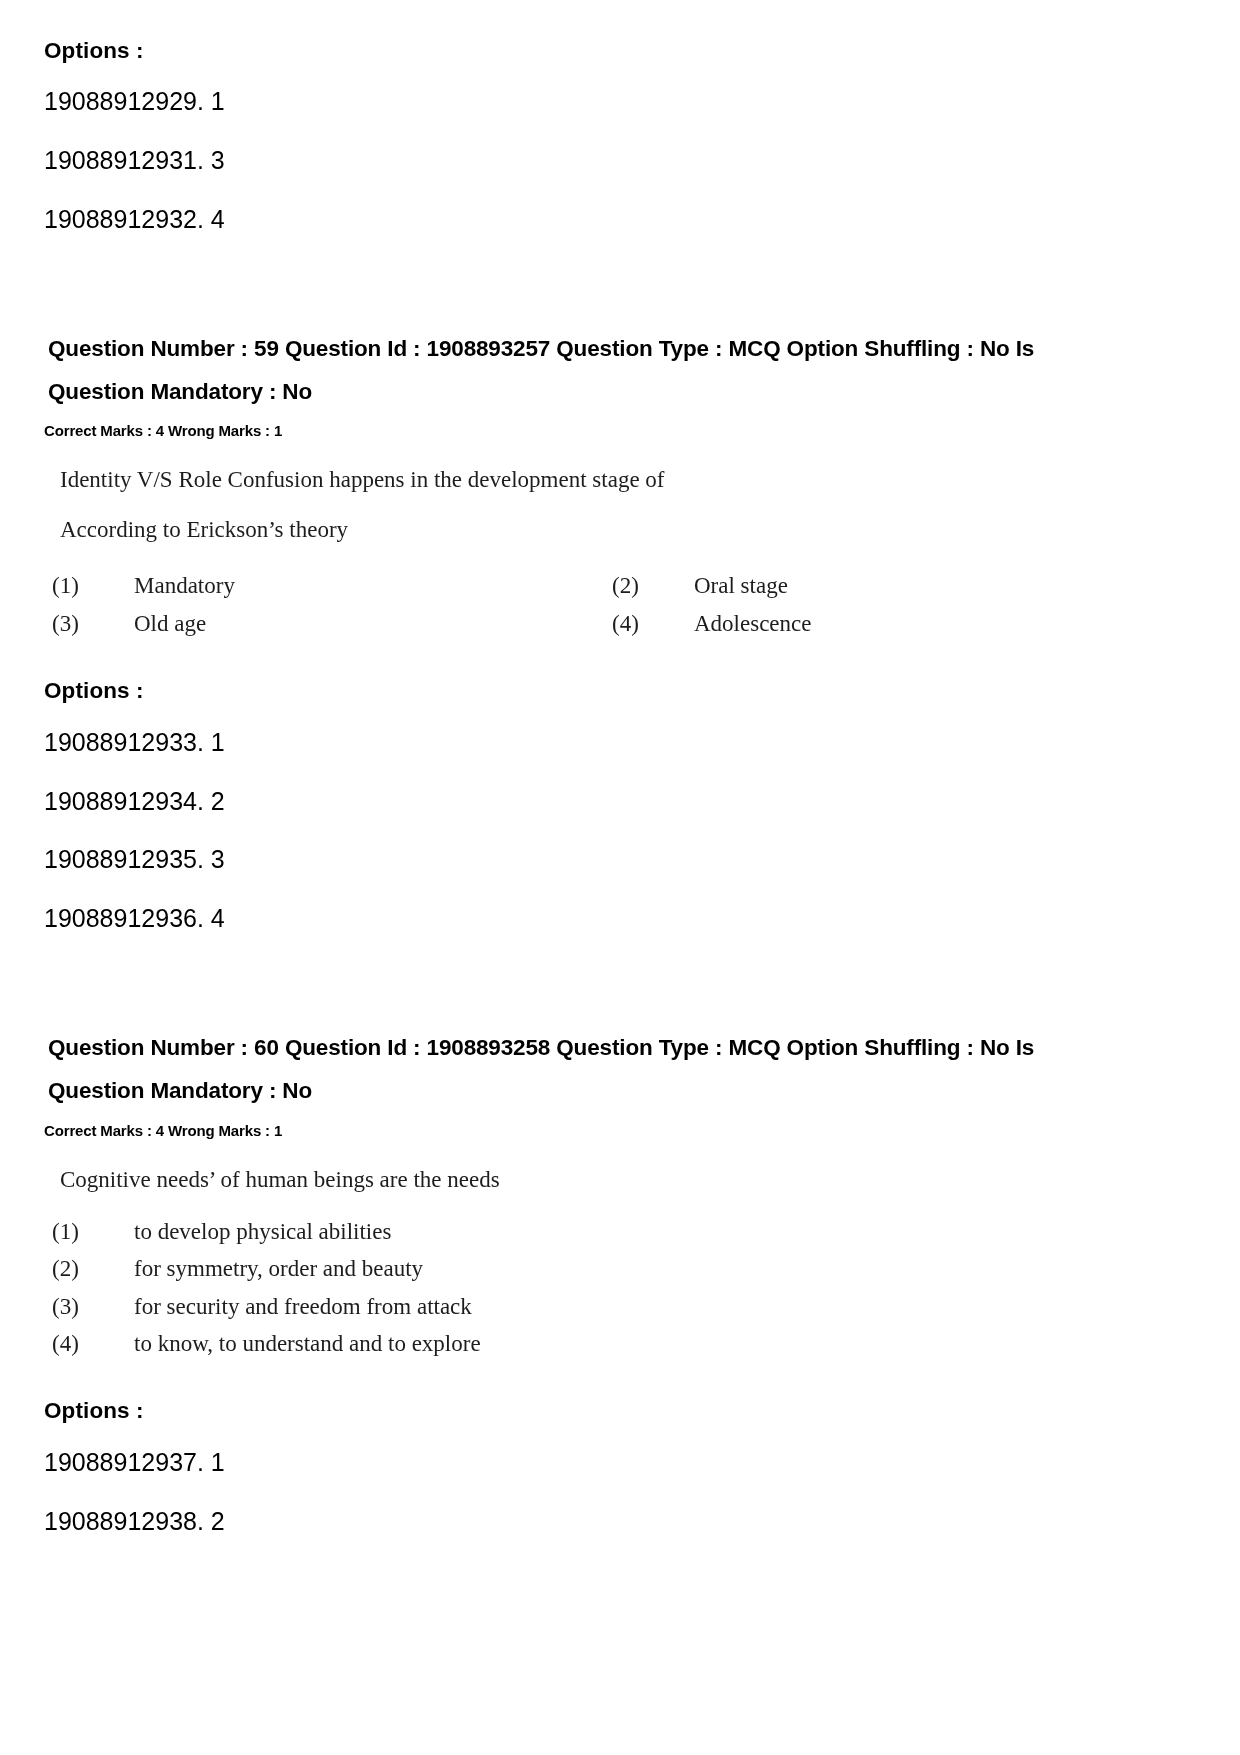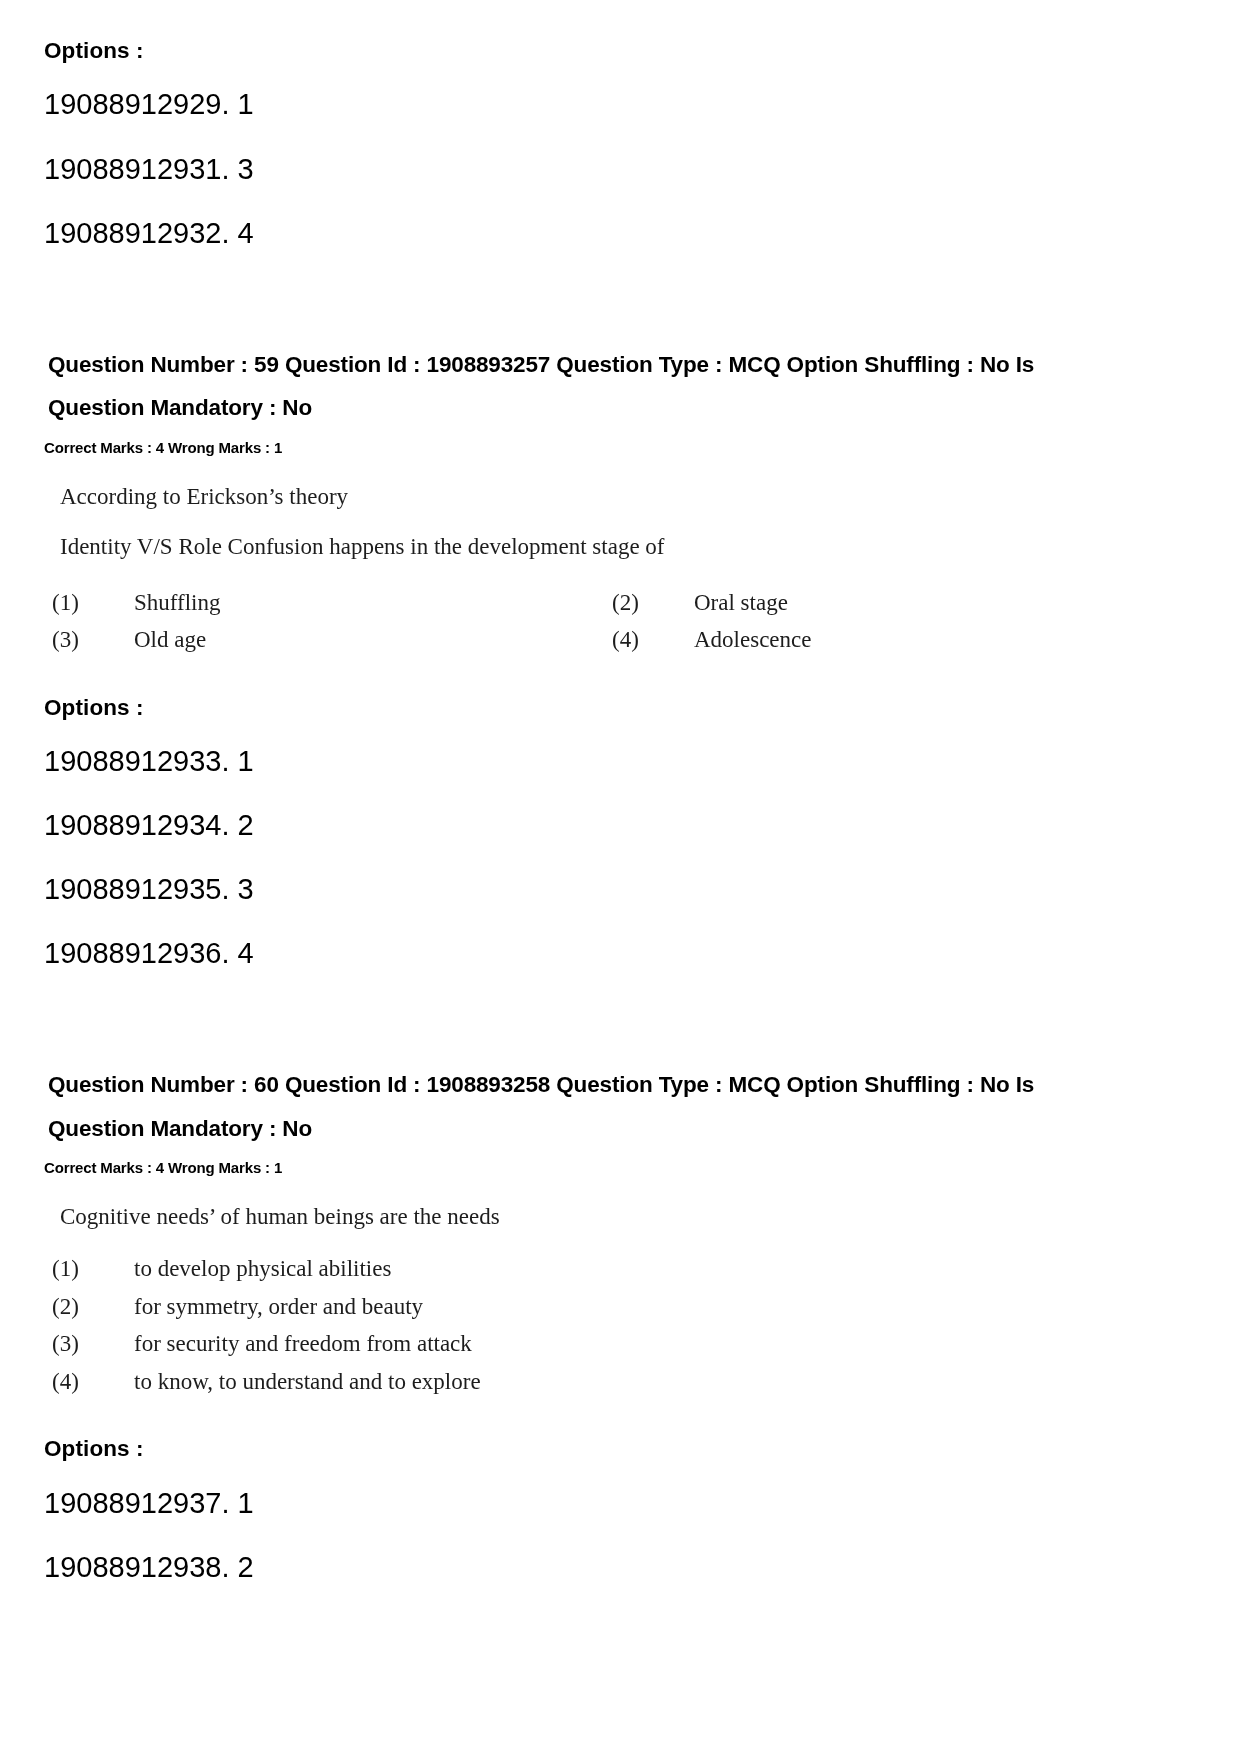--- a/index.html
+++ b/index.html
@@ -28,21 +28,21 @@
 
   
   .options-heading {
     font-size: 22.5px;
     font-weight: bold;
     letter-spacing: 0.1px;
     margin: 0 0 6px 0;
     line-height: 1.35;
   }
   .option-id {
-    font-size: 29px;
+    font-size: 25px;
     font-weight: normal;
     line-height: 1.35;
     margin: 0;
     padding: 13px 0 12px 0;
   }
   .qheader {
     font-size: 22.5px;
     font-weight: bold;
     line-height: 1.93;
     margin: 4px;
@@ -128,28 +128,28 @@
     <div class="gap-lg"></div>
 
     <div>
       <div class="qheader">
         <span>Question Number : 59 Question Id : 1908893257 Question Type : MCQ Option Shuffling : No Is</span>
         <span class="line2">Question Mandatory : No</span>
       </div>
       <div class="marks-line">Correct Marks : 4 Wrong Marks : 1</div>
 
       <div class="qbody">
+        <p class="stem">Identity V/S Role Confusion happens in the development stage of</p>
         <p class="stem">According to Erickson’s theory</p>
-        <p class="stem">Identity V/S Role Confusion happens in the development stage of</p>
       </div>
 
       <div class="choices-2col">
         <div class="cell">
           <span class="num">(1)</span>
-          <span>Shuffling</span>
+          <span>Mandatory</span>
         </div>
         <div class="cell">
           <span class="num">(2)</span>
           <span>Oral stage</span>
         </div>
         <div class="cell">
           <span class="num">(3)</span>
           <span>Old age</span>
         </div>
         <div class="cell">

